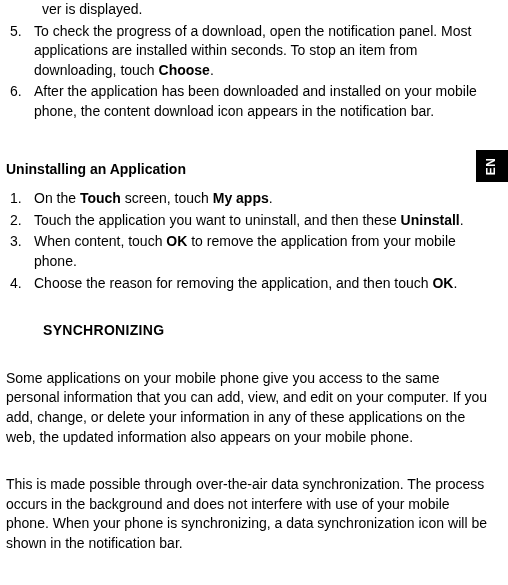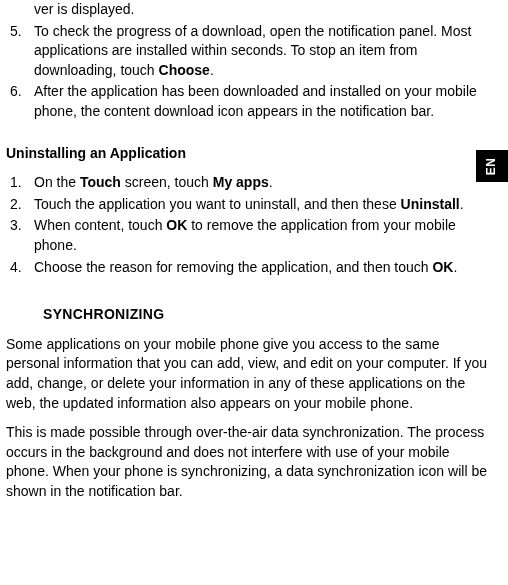--- a/index.html
+++ b/index.html
@@ -49,35 +49,35 @@
       padding-right: 4px;
     }
     ol li .text {
       flex: 1;
     }
     .bold {
       font-weight: bold;
     }
     .section-heading {
       font-weight: bold;
-      margin-top: 22px;
+      margin-top: 38px;
       margin-bottom: 10px;
     }
     .main-heading {
       font-weight: bold;
       margin-top: 28px;
       margin-bottom: 10px;
       letter-spacing: 0.3px;
       margin-left: 37px;
     }
     .para {
-      margin-top: 10px;
+      margin-top: 28px;
     }
     .first-partial {
-      margin-left: 28px;
+      margin-left: 36px;
       margin-bottom: 2px;
     }
   </style>
 </head>
 <body>
 
 <div class="language-tab">
   <span>EN</span>
 </div>
 

